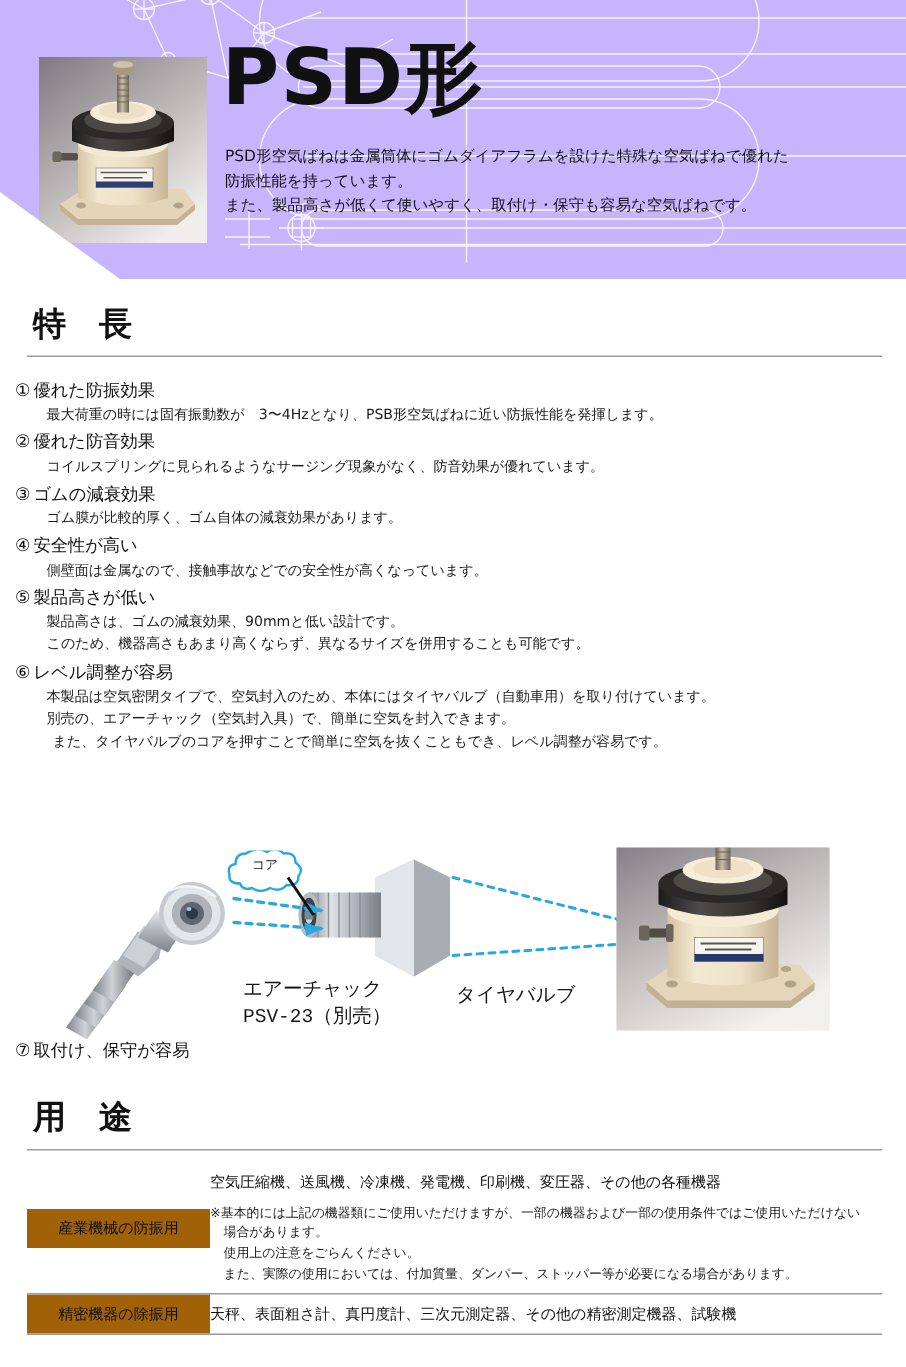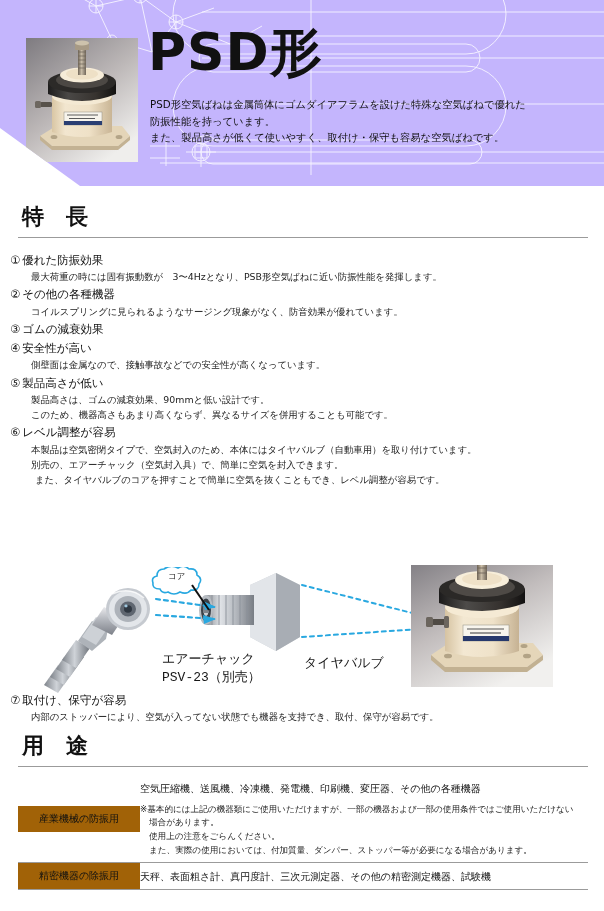--- a/index.html
+++ b/index.html
@@ -340,30 +340,33 @@
       <div class="feat-title">
         <span class="feat-num">①</span><span>優れた防振効果</span>
       </div>
       <div class="feat-body">
         <div>最大荷重の時には固有振動数が　3〜4Hzとなり、PSB形空気ばねに近い防振性能を発揮します。</div>
       </div>
     </div>
 
     <div class="feat">
       <div class="feat-title">
-        <span class="feat-num">②</span><span>その他の各種機器</span>
+        <span class="feat-num">②</span><span>優れた防音効果</span>
       </div>
       <div class="feat-body">
         <div>コイルスプリングに見られるようなサージング現象がなく、防音効果が優れています。</div>
       </div>
     </div>
 
     <div class="feat">
       <div class="feat-title">
         <span class="feat-num">③</span><span>ゴムの減衰効果</span>
+      </div>
+      <div class="feat-body">
+        <div>ゴム膜が比較的厚く、ゴム自体の減衰効果があります。</div>
       </div>
     </div>
 
     <div class="feat">
       <div class="feat-title">
         <span class="feat-num">④</span><span>安全性が高い</span>
       </div>
       <div class="feat-body">
         <div>側壁面は金属なので、接触事故などでの安全性が高くなっています。</div>
       </div>
@@ -551,23 +554,20 @@
 
     <div class="dg-label" style="left:264px; top:88px;">タイヤバルブ</div>
 
     <div class="dg-core" style="left:168px; top:4px;">コア</div>
   </div>
 
   <div class="features" style="top:692px;">
     <div class="feat">
       <div class="feat-title">
         <span class="feat-num">⑦</span><span>取付け、保守が容易</span>
-      </div>
-      <div class="feat-body">
-        <div>内部のストッパーにより、空気が入ってない状態でも機器を支持でき、取付、保守が容易です。</div>
       </div>
     </div>
   </div>
 
   <div class="apps">
     <div class="sec-head">用途</div>
     <div class="sec-rule"></div>
 
     <table class="apps-table">
       <tbody>

